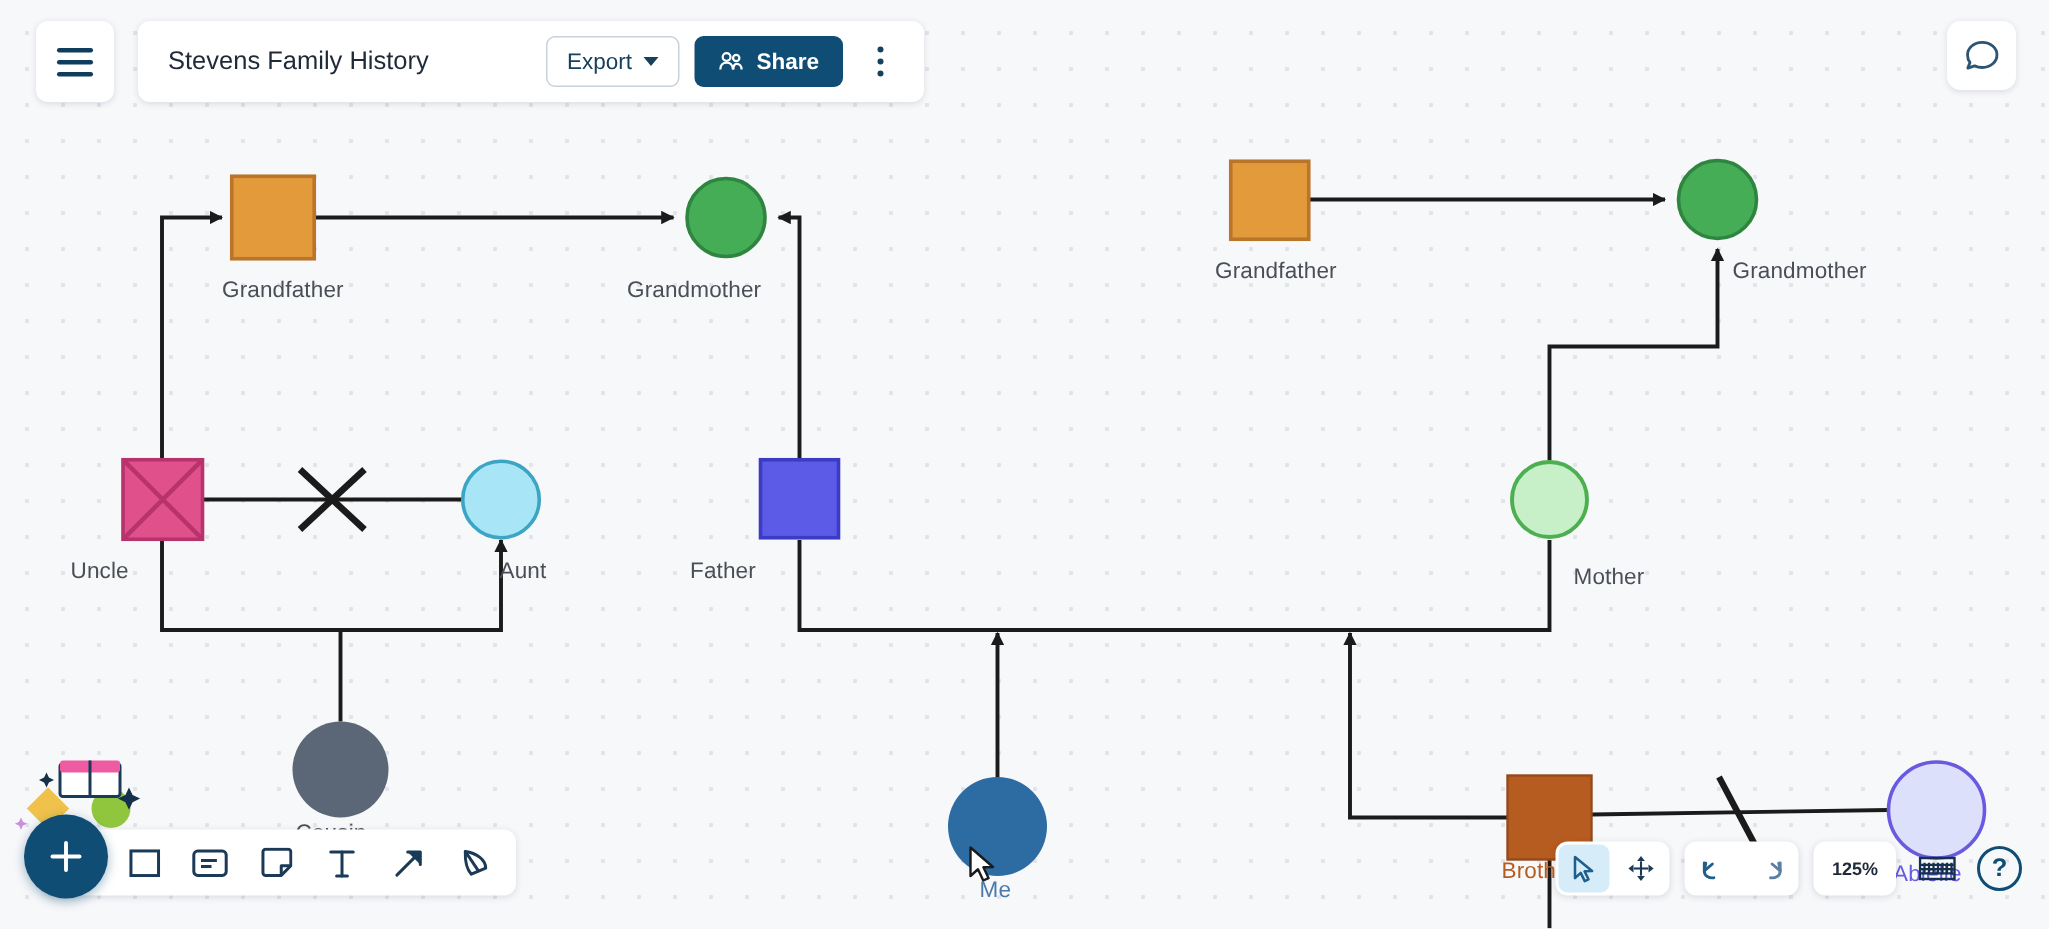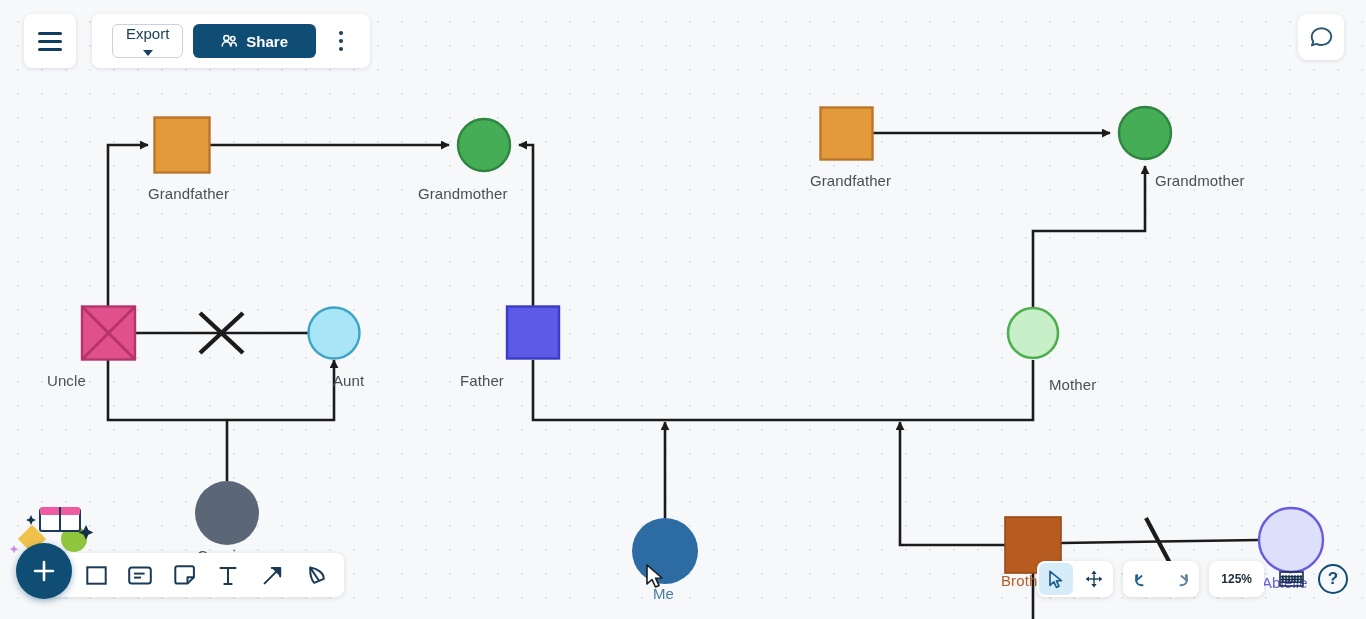--- a/index.html
+++ b/index.html
@@ -63,26 +63,25 @@
     min-width: 242px;
     cursor: text;
   }
   .btn-export {
     display: flex; align-items: center; gap: 8px;
     height: 34px; padding: 0 13px;
     border: 1px solid #c9d2dc; border-radius: 6px;
     background: #fff; color: #17405c;
     font-size: 15px; cursor: pointer;
     font-family: inherit;
-    flex-direction: column;
   }
   .caret { width: 0; height: 0; border-left: 5px solid transparent; border-right: 5px solid transparent; border-top: 6px solid #17405c; }
   .btn-share {
     display: flex; align-items: center; gap: 8px;
-    height: 34px; padding: 0 28px;
+    height: 34px; padding: 0 16px;
     border: none; border-radius: 6px;
     background: #104d74; color: #fff;
     font-size: 15px; font-weight: bold; cursor: pointer;
     font-family: inherit;
   }
   .kebab {
     width: 30px; height: 34px;
     display: flex; flex-direction: column; align-items: center; justify-content: center; gap: 4px;
     cursor: pointer;
   }
@@ -244,20 +243,21 @@
 
   <div class="topbar">
     <div class="menu-btn">
       <span class="burger">
           <i></i>
           <i></i>
           <i></i>
         </span>
     </div>
     <div class="title-card">
+      <div class="doc-title">Stevens Family History</div>
       <button class="btn-export">
         <span>Export</span>
         <span class="caret"></span>
       </button>
       <button class="btn-share">
         <svg width="17" height="14" viewBox="0 0 17 14" fill="none" stroke="#fff" stroke-width="1.5">
           <circle cx="5.4" cy="4" r="2.6"></circle>
           <path d="M1.2,12.4 C1.2,9.3 3.1,7.8 5.4,7.8 C7.7,7.8 9.6,9.3 9.6,12.4"></path>
           <circle cx="11.8" cy="4.6" r="2.1"></circle>
           <path d="M9.9,12.4 C9.9,9.9 10.8,8.6 12.2,8.6 C13.9,8.6 15.4,9.9 15.4,12.4"></path>

